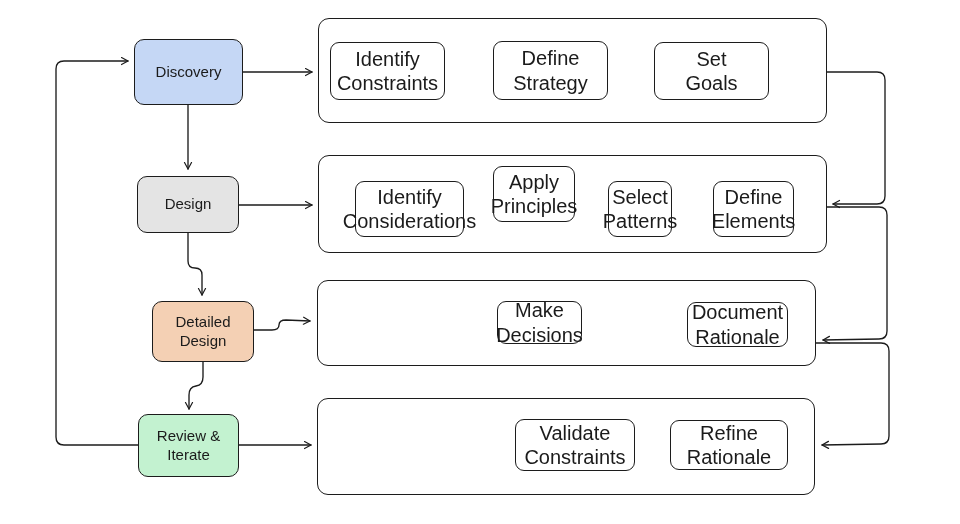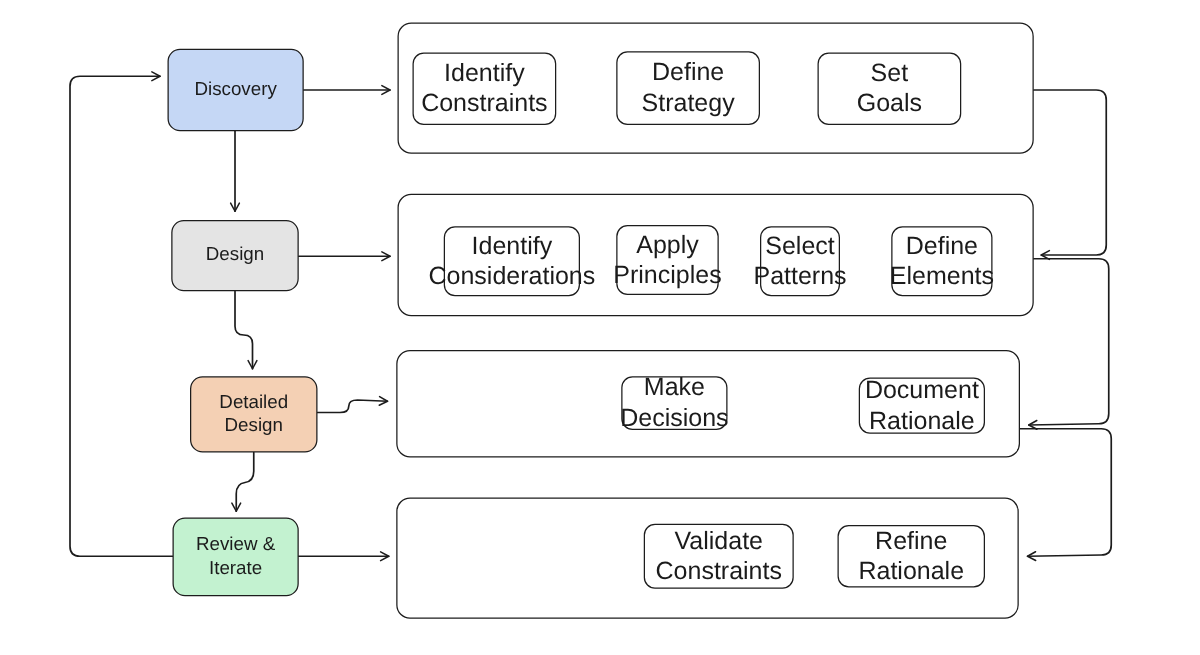--- a/index.html
+++ b/index.html
@@ -59,21 +59,21 @@
   #group-discovery { left: 318px; top: 18px;  width: 509px; height: 105px; }
   #group-design    { left: 318px; top: 155px; width: 509px; height: 98px; }
   #group-detailed  { left: 317px; top: 280px; width: 499px; height: 86px; }
   #group-review    { left: 317px; top: 398px; width: 498px; height: 97px; }
   
   #step-r1-0 { left: 330px; top: 42px; width: 115px; height: 58px; }
   #step-r1-1 { left: 493px; top: 41px; width: 115px; height: 59px; }
   #step-r1-2 { left: 654px; top: 42px; width: 115px; height: 58px; }
   
   #step-r2-0 { left: 355px; top: 181px; width: 109px; height: 56px; }
-  #step-r2-1 { left: 493px; top: 180px; width: 82px;  height: 56px; }
+  #step-r2-1 { left: 493px; top: 166px; width: 82px;  height: 56px; }
   #step-r2-2 { left: 608px; top: 181px; width: 64px;  height: 56px; }
   #step-r2-3 { left: 713px; top: 181px; width: 81px;  height: 56px; }
   
   #step-r3-0 { left: 497px; top: 301px; width: 85px;  height: 43px; }
   #step-r3-1 { left: 687px; top: 302px; width: 101px; height: 45px; }
   
   #step-r4-0 { left: 357px; top: 420px; width: 120px; height: 52px; }
   #step-r4-1 { left: 515px; top: 419px; width: 120px; height: 52px; align-items: center; }
   #step-r4-2 { left: 670px; top: 420px; width: 118px; height: 50px; }
 </style>

